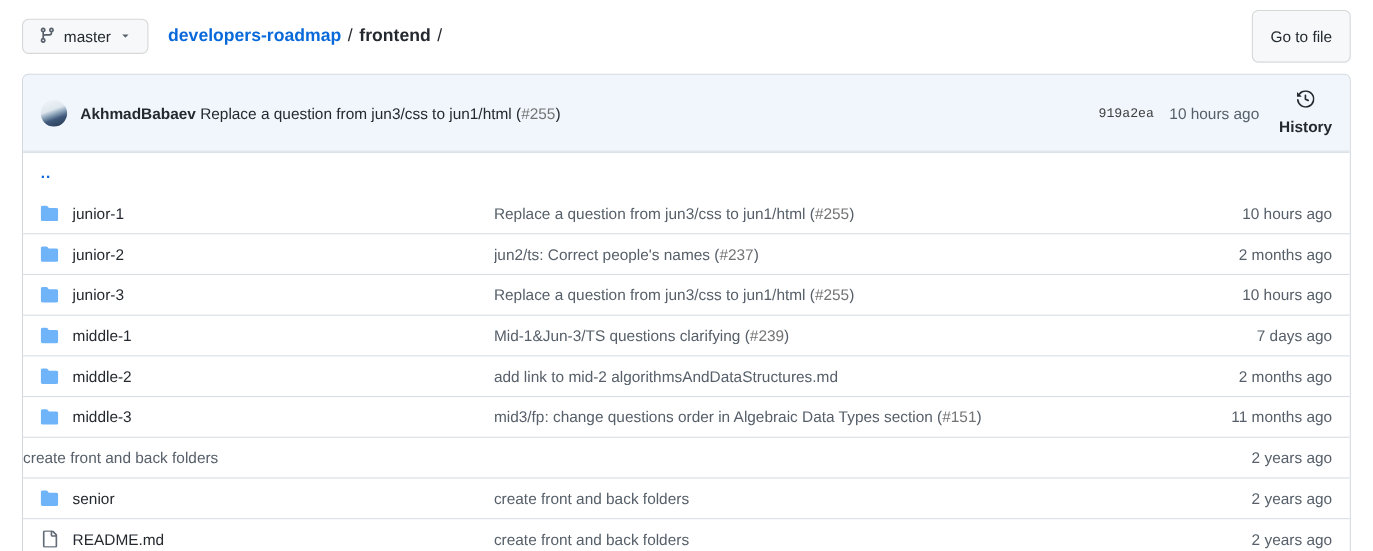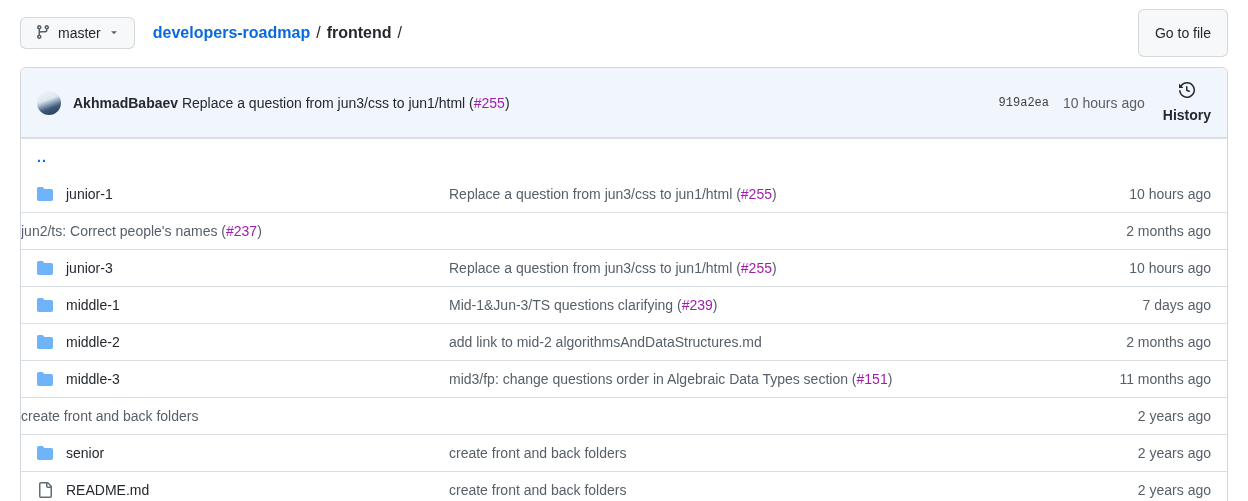--- a/index.html
+++ b/index.html
@@ -81,21 +81,21 @@
     width: 24px;
     height: 24px;
     border-radius: 50%;
     background: linear-gradient(160deg, #f2f5f8 0%, #dfe7ee 38%, #8fa6bc 52%, #40597a 68%, #24364f 100%);
     flex: none;
     cursor: pointer;
   }
   .commit-text { margin-left: 12px; flex: 1; white-space: nowrap; overflow: hidden; }
   .commit-text .author { font-weight: 600; cursor: pointer; }
   .commit-text .msg { color: #24292f; cursor: pointer; }
-  .issue-link { color: #a21caf; text-decoration: none; cursor: pointer; }
+  .issue-link { color: #737373; text-decoration: none; cursor: pointer; }
   .commit-meta { display: flex; align-items: center; flex: none; }
   .commit-hash {
     font-family: Liberation Mono, monospace;
     font-size: 12px;
     color: #404040;
     text-decoration: none;
     cursor: pointer;
   }
   .commit-time { color: #57606a; margin: 0 18px 0 14px; }
   .history-link {
@@ -229,20 +229,28 @@
               <svg width="16" height="16" viewBox="0 0 16 16">
                 <path d="M1.75 1A1.75 1.75 0 0 0 0 2.75v10.5C0 14.216.784 15 1.75 15h12.5A1.75 1.75 0 0 0 16 13.25v-8.5A1.75 1.75 0 0 0 14.25 3H7.5a.25.25 0 0 1-.2-.1l-.9-1.2C6.07 1.26 5.55 1 5 1H1.75Z"></path>
               </svg>
             </span>
             <a>junior-1</a>
           </div>
           <div class="cell-msg"><a class="msg-link">Replace a question from jun3/css to jun1/html (</a><a class="issue-link">#255</a><a class="msg-link">)</a></div>
           <div class="cell-time">10 hours ago</div>
         </div>
         <div class="row">
+          <div class="cell-name">
+            <span class="icon icon-folder">
+              <svg width="16" height="16" viewBox="0 0 16 16">
+                <path d="M1.75 1A1.75 1.75 0 0 0 0 2.75v10.5C0 14.216.784 15 1.75 15h12.5A1.75 1.75 0 0 0 16 13.25v-8.5A1.75 1.75 0 0 0 14.25 3H7.5a.25.25 0 0 1-.2-.1l-.9-1.2C6.07 1.26 5.55 1 5 1H1.75Z"></path>
+              </svg>
+            </span>
+            <a>junior-2</a>
+          </div>
           <div class="cell-msg"><a class="msg-link">jun2/ts: Correct people's names (</a><a class="issue-link">#237</a><a class="msg-link">)</a></div>
           <div class="cell-time">2 months ago</div>
         </div>
         <div class="row">
           <div class="cell-name">
             <span class="icon icon-folder">
               <svg width="16" height="16" viewBox="0 0 16 16">
                 <path d="M1.75 1A1.75 1.75 0 0 0 0 2.75v10.5C0 14.216.784 15 1.75 15h12.5A1.75 1.75 0 0 0 16 13.25v-8.5A1.75 1.75 0 0 0 14.25 3H7.5a.25.25 0 0 1-.2-.1l-.9-1.2C6.07 1.26 5.55 1 5 1H1.75Z"></path>
               </svg>
             </span>

